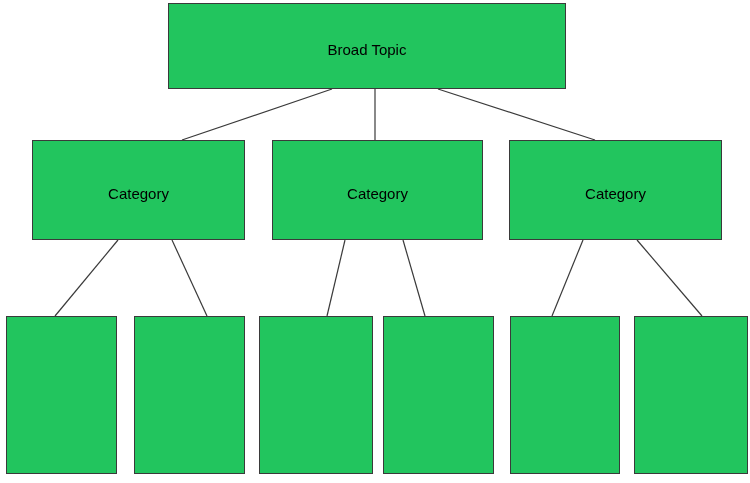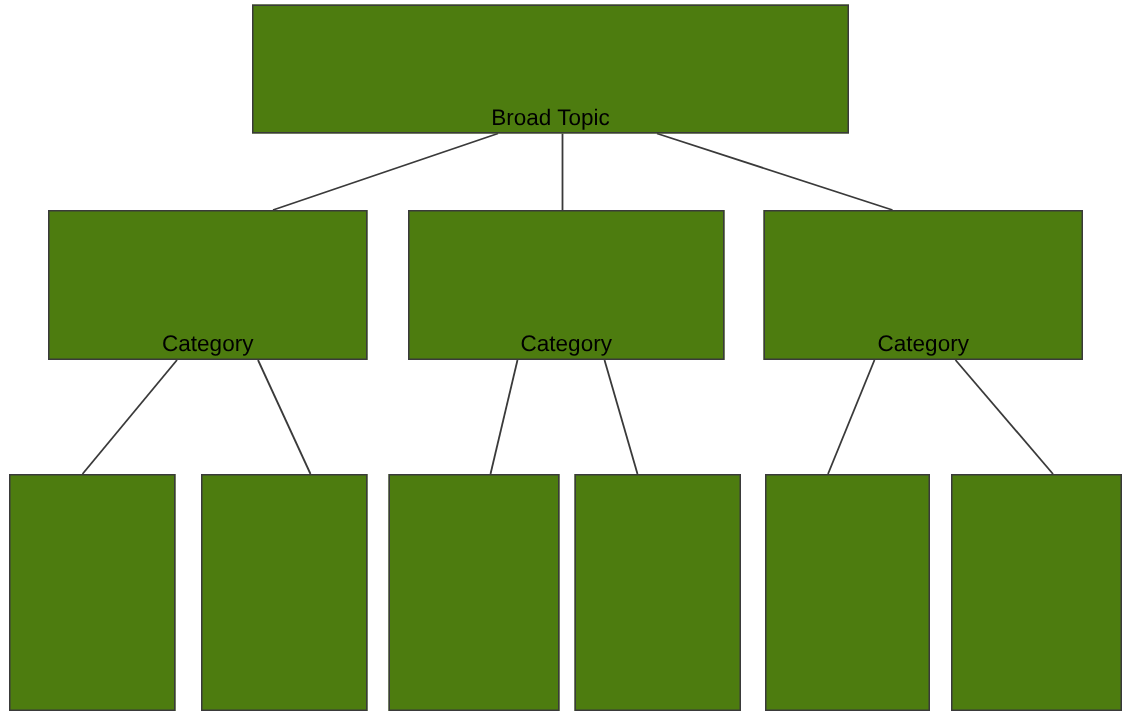--- a/index.html
+++ b/index.html
@@ -22,26 +22,26 @@
     width: 750px;
     height: 483px;
     pointer-events: none;
   }
   .edges-svg line {
     stroke: #3a3a3a;
     stroke-width: 1.2;
   }
   .node {
     position: absolute;
-    background: #4d7c0f;
+    background: #22c55e;
     border: 1.4px solid #3a3a3a;
     box-sizing: border-box;
     display: flex;
     justify-content: center;
-    align-items: flex-end;
+    align-items: center;
   }
   .node .label {
     margin-top: 8px;
     font-size: 15px;
     color: #000000;
     line-height: 1.2;
     text-align: center;
     white-space: nowrap;
   }
   

